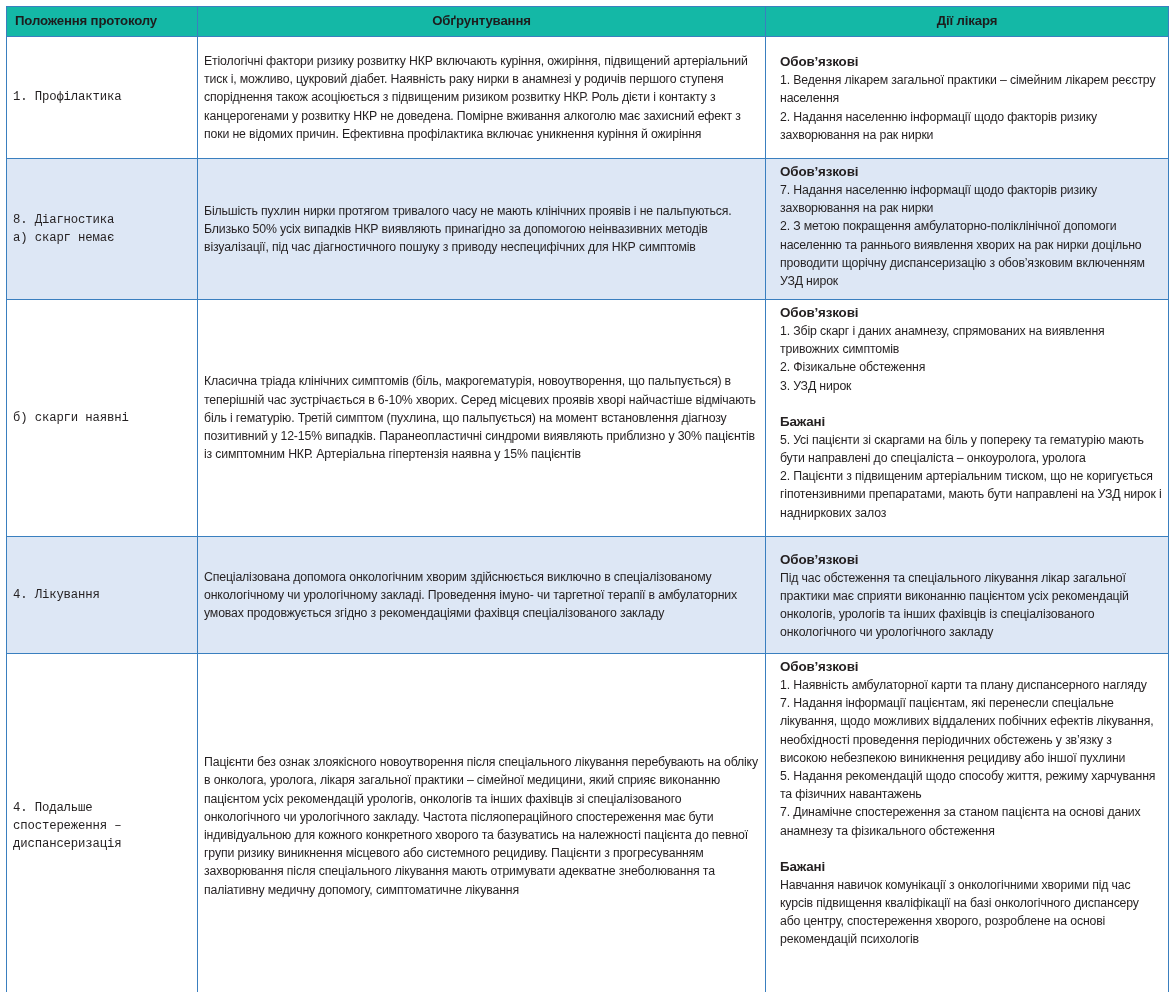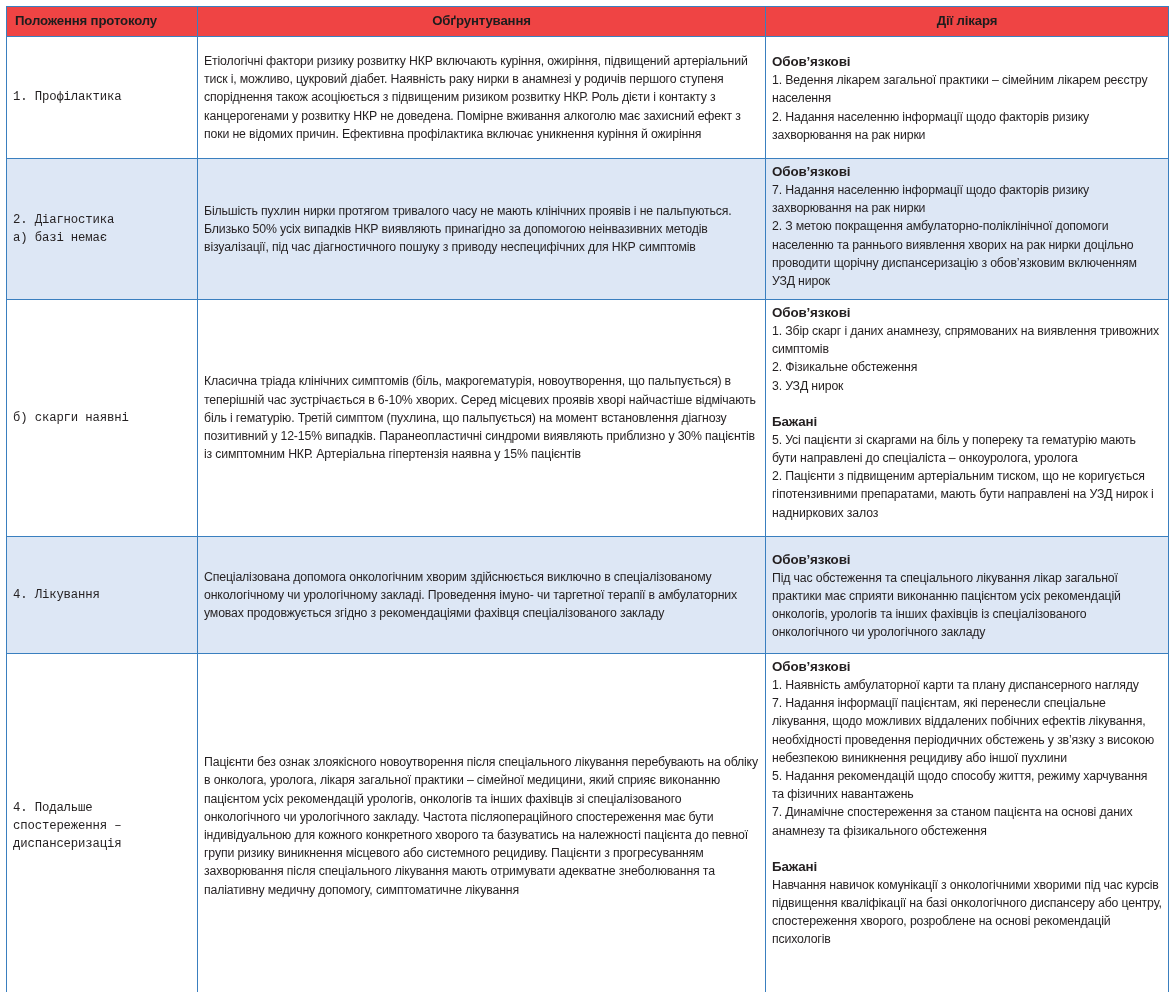--- a/index.html
+++ b/index.html
@@ -8,37 +8,37 @@
     position: absolute; left: 6px; top: 6px; width: 1162px;
     border-collapse: collapse; table-layout: fixed;
     font-size: 12.3px; line-height: 18.2px;
     letter-spacing: -0.15px;
   }
   .tbl col.c1 { width: 191px; }
   .tbl col.c2 { width: 568px; }
   .tbl col.c3 { width: 403px; }
   .tbl th, .tbl td { border: 1.5px solid #3a7fbf; vertical-align: middle; }
   .tbl th {
-    background: #ef4444; height: 29px; font-weight: bold; font-size: 13.2px;
+    background: #14b8a6; height: 29px; font-weight: bold; font-size: 13.2px;
     text-align: center; padding: 0 6px; color: #1d1d1d;
   }
   .tbl th.first { text-align: left; padding-left: 8px; }
   .tbl td { padding: 2px 6px 2px 6px; }
   .tbl td.c-pos { padding-left: 6px; }
   .tbl tr.alt td { background: #dde7f5; }
   .tbl tr.r1 td { height: 115px; }
   .tbl tr.r2 td { height: 134px; }
   .tbl tr.r3 td { height: 230px; }
   .tbl tr.r4 td { height: 110px; }
   .tbl tr.r5 td { height: 338px; }
   .tbl td.actions { vertical-align: top; padding-top: 4px; }
   .tbl tr.r1 td.actions { vertical-align: middle; }
   .tbl tr.r4 td.actions { vertical-align: middle; }
   .hd { font-weight: bold; font-size: 13.4px; line-height: 18px; }
-  .line { display: block; }
+  .line { display: block; margin-left: 8px; }
   .gap { height: 18px; }
   .pos-line { display: block; font-family: Liberation Mono, monospace; }
 </style>
 </head>
 <body>
 
 <table class="tbl">
   <colgroup>
       <col class="c1">
       <col class="c2">
@@ -58,22 +58,22 @@
         </td>
         <td><span>Етіологічні фактори ризику розвитку НКР включають куріння, ожиріння, підвищений артеріальний тиск і, можливо, цукровий діабет. Наявність раку нирки в анамнезі у родичів першого ступеня споріднення також асоціюється з підвищеним ризиком розвитку НКР. Роль дієти і контакту з канцерогенами у розвитку НКР не доведена. Помірне вживання алкоголю має захисний ефект з поки не відомих причин. Ефективна профілактика включає уникнення куріння й ожиріння</span></td>
         <td class="actions">
           <span class="line hd">Обов’язкові</span>
           <span class="line">1. Ведення лікарем загальної практики – сімейним лікарем реєстру населення</span>
           <span class="line">2. Надання населенню інформації щодо факторів ризику захворювання на рак нирки</span>
         </td>
       </tr>
       <tr class="r2 alt">
         <td class="c-pos">
-          <span class="pos-line">2. Діагностика</span>
-          <span class="pos-line">а) базі немає</span>
+          <span class="pos-line">8. Діагностика</span>
+          <span class="pos-line">а) скарг немає</span>
         </td>
         <td><span>Більшість пухлин нирки протягом тривалого часу не мають клінічних проявів і не пальпуються. Близько 50% усіх випадків НКР виявляють принагідно за допомогою неінвазивних методів візуалізації, під час діагностичного пошуку з приводу неспецифічних для НКР симптомів</span></td>
         <td class="actions">
           <span class="line hd">Обов’язкові</span>
           <span class="line">7. Надання населенню інформації щодо факторів ризику захворювання на рак нирки</span>
           <span class="line">2. З метою покращення амбулаторно-поліклінічної допомоги населенню та раннього виявлення хворих на рак нирки доцільно проводити щорічну диспансеризацію з обов’язковим включенням УЗД нирок</span>
         </td>
       </tr>
       <tr class="r3">
         <td class="c-pos">

